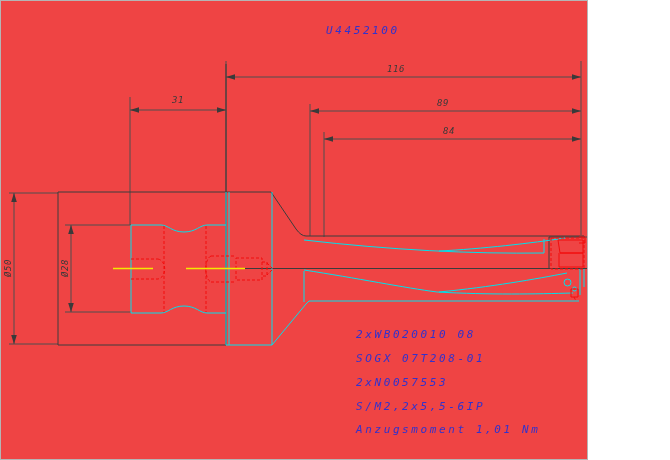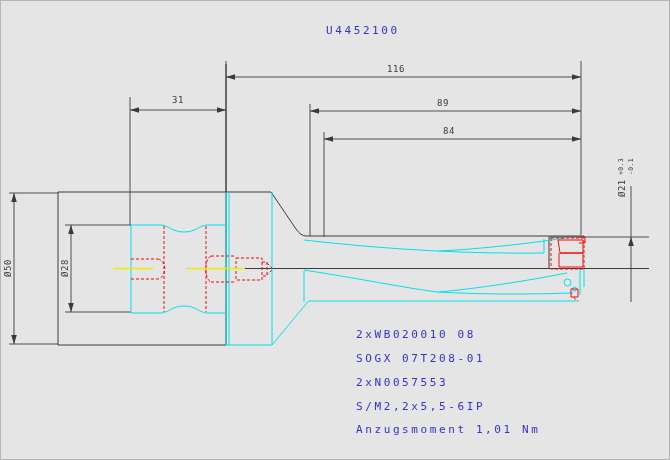--- a/index.html
+++ b/index.html
@@ -1,18 +1,18 @@
 <!DOCTYPE html>
 <html><head>
 <meta charset="utf-8">
 <style>
   html,body{margin:0;padding:0;background:#ffffff;}
-  .canvas{position:relative;width:670px;height:460px;box-sizing:border-box;
-          border:1px solid #b5b5b5;background:#e5e5e5;overflow:hidden;
-          font-family:"DejaVu Sans Mono","Liberation Mono",monospace;}
+  .canvas{position:relative;width:588px;height:460px;box-sizing:border-box;
+          border:1px solid #b5b5b5;background:#ef4444;overflow:hidden;
+          font-family:"DejaVu Sans Mono","Liberation Mono",monospace;font-style:italic;}
   svg{display:block;}
   svg text{font-family:"DejaVu Sans Mono","Liberation Mono",monospace;}
   .dimline{stroke:#4f4f4f;stroke-width:1;fill:none;}
   .bodyline{stroke:#3c3c3c;stroke-width:1;fill:none;}
   .cy{stroke:#00e1ec;stroke-width:1;fill:none;}
   .rd{stroke:#f20d0d;stroke-width:1;fill:none;}
   .rdd{stroke:#f20d0d;stroke-width:1;fill:none;stroke-dasharray:3,2;}
   .yl{stroke:#f2ea00;stroke-width:1.4;fill:none;}
   .arr{fill:#3a3a3a;stroke:none;}
   .dimtxt{font-size:9px;fill:#3a3a3a;letter-spacing:0.5px;}

